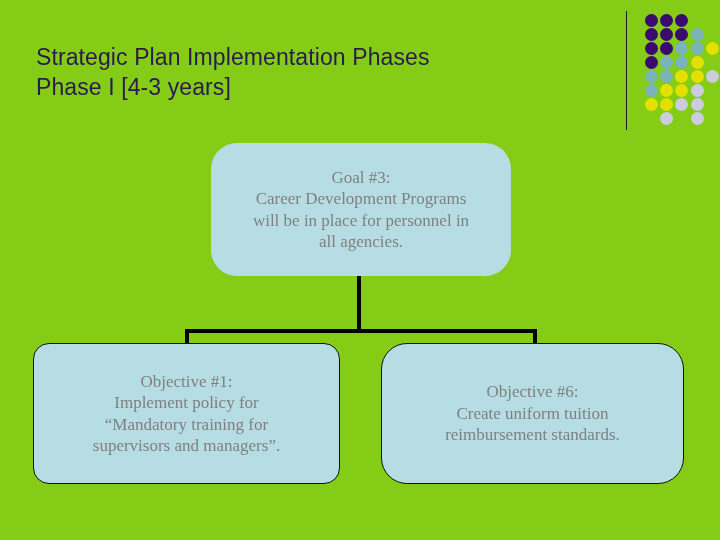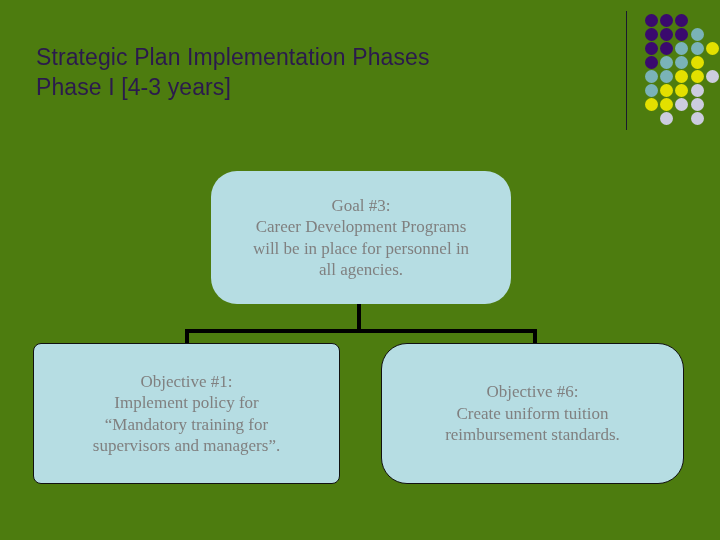--- a/index.html
+++ b/index.html
@@ -14,21 +14,21 @@
     overflow: hidden;
     position: relative;
   }
 
   #slide {
     position: absolute;
     left: 0;
     top: 0;
     width: 720px;
     height: 540px;
-    background: #4d7c0f;
+    background: #84cc16;
   }
 
   
   #title-block {
     position: absolute;
     left: 36px;
     top: 42px;
     width: 560px;
   }
   .title-line {
@@ -90,29 +90,28 @@
     white-space: pre-line;
   }
 
   #node-goal {
     left: 211px;
     top: 143px;
     width: 300px;
     height: 133px;
     border-radius: 26px;
     border: none;
-    margin-top: 28px;
   }
 
   #node-obj1 {
     left: 33px;
     top: 343px;
     width: 307px;
     height: 141px;
-    border-radius: 8px;
+    border-radius: 16px;
     border: 1.2px solid #111111;
   }
 
   #node-obj6 {
     left: 381px;
     top: 343px;
     width: 303px;
     height: 141px;
     border-radius: 26px;
     border: 1.2px solid #111111;

